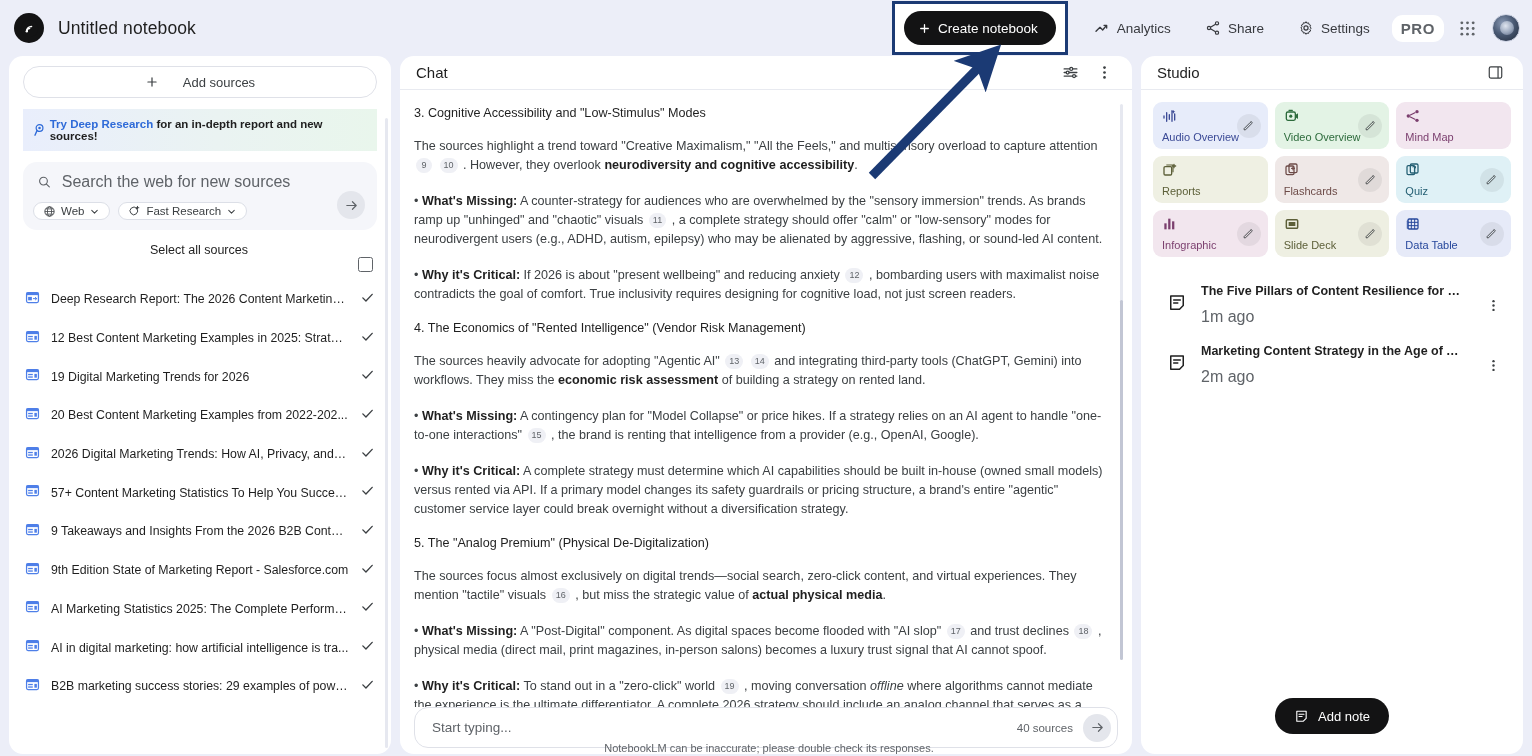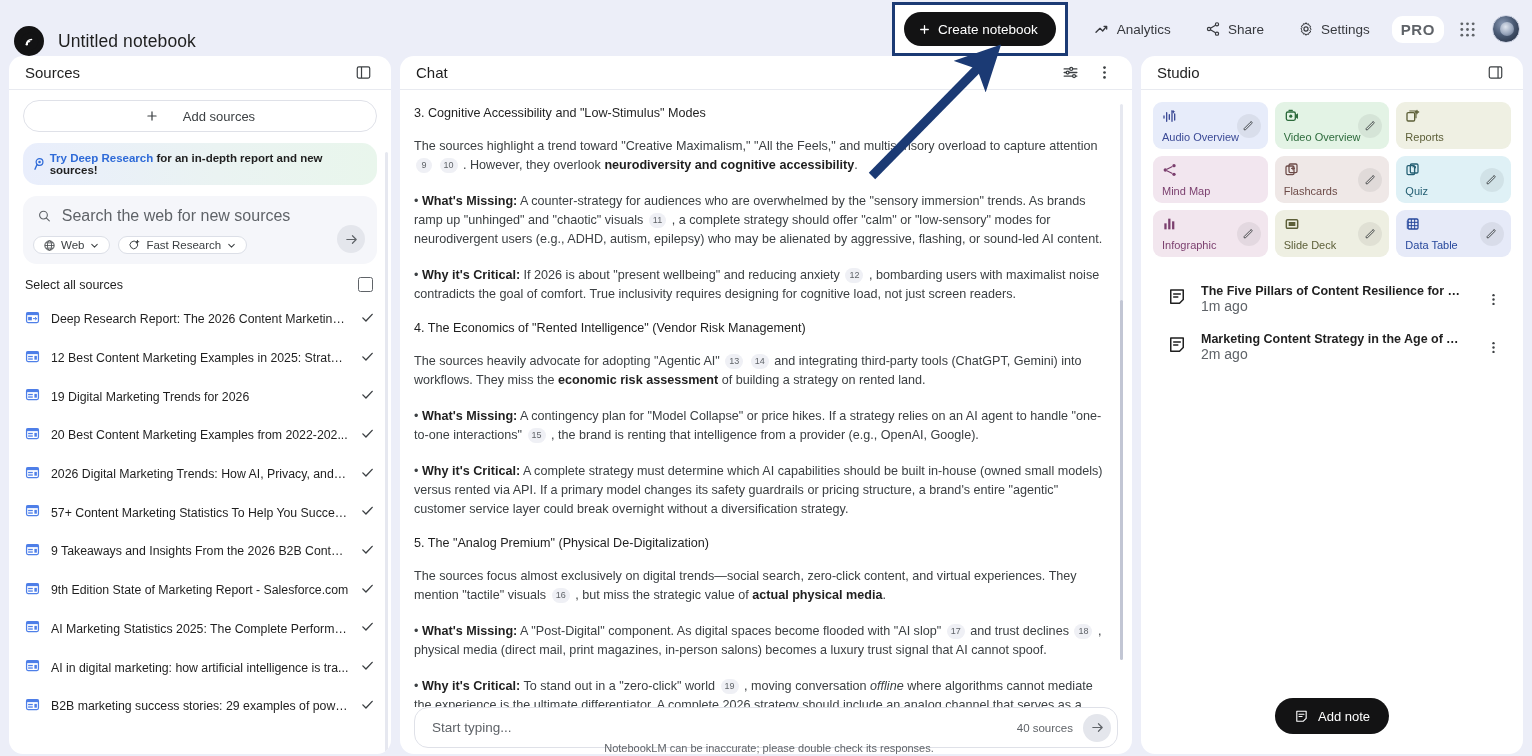--- a/index.html
+++ b/index.html
@@ -7,21 +7,21 @@
     width: 1532px; height: 756px;
     background: #eceef8;
     font-family: "Liberation Sans", sans-serif;
     overflow: hidden;
   }
   body { position: relative; }
 
   
   .topbar {
     height: 56px;
-    display: flex; align-items: flex-end;
+    display: flex; align-items: center;
     padding: 0 12px 0 14px;
     position: relative;
     background: #eceef8;
   }
   .brand { display: flex; align-items: center; gap: 14px; }
   .brand-logo {
     width: 30px; height: 30px; border-radius: 50%;
     background: #131314;
     display: flex; align-items: center; justify-content: center;
   }
@@ -109,21 +109,21 @@
     width: 100%; height: 32px;
     border: 1px solid #dfe1e8; border-radius: 18px;
     background: #fff; color: #3c4043;
     font-size: 13px; font-family: inherit;
     display: flex; align-items: center; justify-content: center; gap: 24px;
     cursor: pointer;
   }
   .deep-research {
     margin-top: 11px;
     background: linear-gradient(90deg, #e9eefc 0%, #eaf3f2 55%, #e9f6ec 100%);
-    border-radius: 15px;
+    border-radius: 0;
     padding: 9px 10px;
     display: flex; align-items: center; gap: 1px;
     font-size: 11.5px; color: #202124; cursor: pointer;
   }
   .deep-research .dr-link { color: #2f6bd8; font-weight: bold; }
   .deep-research .dr-text { font-weight: bold; color: #1f1f1f; }
   .search-card {
     margin-top: 11px;
     background: #f5f6fa; border-radius: 14px;
     padding: 10px 10px 10px 10px;
@@ -146,21 +146,21 @@
     white-space: nowrap;
   }
   .go-btn {
     width: 28px; height: 28px; border-radius: 50%;
     background: #e4e6ec; border: none; cursor: pointer;
     display: flex; align-items: center; justify-content: center;
     position: absolute; right: 12px; bottom: 11px;
   }
   .select-all {
     display: flex; align-items: center;
-    margin-top: 13px; padding: 0 4px 0 2px;
+    margin-top: 13px; padding: 0 4px 0 2px; flex-direction: column;
   }
   .select-all span { font-size: 12.5px; color: #1f1f1f; }
   .checkbox-empty {
     margin-left: auto;
     width: 15px; height: 15px;
     border: 1.6px solid #5f6368; border-radius: 2.5px;
     cursor: pointer;
   }
   .source-list { margin-top: 8px; }
   .source-item {
@@ -251,21 +251,21 @@
   .notes-list { margin-top: 18px; }
   .note-item {
     display: flex; align-items: center; gap: 14px;
     padding: 9px 4px 9px 14px; cursor: pointer; border-radius: 9px;
   }
   .note-text { flex: 1; min-width: 0; }
   .note-title {
     font-size: 12.5px; color: #1f1f1f; font-weight: bold;
     white-space: nowrap; overflow: hidden; text-overflow: ellipsis;
   }
-  .note-time { font-size: 14px; color: #5f6368; margin-top: 0; }
+  .note-time { font-size: 16px; color: #5f6368; margin-top: 10px; }
   .add-note-btn {
     position: absolute; left: 50%; transform: translateX(-50%);
     bottom: 20px;
     height: 36px; padding: 0 19px;
     background: #131314; color: #fff; border: none; border-radius: 18px;
     font-size: 13px; font-family: inherit; cursor: pointer;
     display: flex; align-items: center; gap: 9px;
   }
 
   
@@ -343,31 +343,20 @@
       </svg>
     </div>
 
     <div class="avatar"></div>
   </div>
 </div>
 
 <div class="workspace">
 
   <section class="panel sources">
-    <div class="panel-head">
-      <h2>Sources</h2>
-      <div class="head-actions">
-        <button class="icon-btn">
-          <svg width="17" height="17" viewBox="0 0 24 24" fill="none">
-            <rect x="3.2" y="4.2" width="17.6" height="15.6" rx="2.2" stroke="#3c4043" stroke-width="1.7"></rect>
-            <path d="M9.2 4.4v15.2" stroke="#3c4043" stroke-width="1.7"></path>
-          </svg>
-        </button>
-      </div>
-    </div>
 
     <div class="sources-body">
       <button class="add-sources">
         <svg width="14" height="14" viewBox="0 0 24 24">
           <path d="M12 5v14M5 12h14" stroke="#3c4043" stroke-width="2.1" stroke-linecap="round"></path>
         </svg>
         <span>Add sources</span>
       </button>
 
       <div class="deep-research">
@@ -728,41 +717,41 @@
               </svg>
     </span>
     <span class="tile-label" style="color:#2d6b3c">Video Overview</span>
     <span class="tile-edit">
               <svg width="13" height="13" viewBox="0 0 24 24" fill="none">
   <path d="M4 17.6V20h2.4L17.9 8.5l-2.4-2.4z" stroke="#3c4043" stroke-width="1.7" stroke-linejoin="round"></path>
   <path d="M16.4 4.2l2.4 2.4" stroke="#3c4043" stroke-width="1.7" stroke-linecap="round"></path>
               </svg>
             </span>
   </div>
-  <div class="tile" style="background:#eff0e3;color:#5c5f38">
-    <span>
-      <svg width="16" height="16" viewBox="0 0 24 24" fill="none" style="color:#5c5f38">
-                <rect x="3" y="7" width="11.5" height="12.5" rx="1.8" stroke="currentColor" stroke-width="2" fill="none"></rect>
-                <path d="M6.5 4.5h10v11" stroke="currentColor" stroke-width="1.7" fill="none"></path>
-                <path d="M18 3.5v5M15.5 6h5" stroke="currentColor" stroke-width="1.9" stroke-linecap="round"></path>
-              </svg>
-    </span>
-    <span class="tile-label" style="color:#5c5f38">Reports</span>
-
-  </div>
   <div class="tile" style="background:#f2e6ef;color:#7b3f6e">
     <span>
       <svg width="16" height="16" viewBox="0 0 24 24" fill="none" style="color:#7b3f6e">
                 <circle cx="18" cy="5.5" r="2.5" fill="currentColor"></circle>
                 <circle cx="18" cy="18.5" r="2.5" fill="currentColor"></circle>
                 <circle cx="5" cy="12" r="2.6" fill="currentColor"></circle>
                 <path d="M7.3 10.8l8.3-4M7.3 13.2l8.3 4" stroke="currentColor" stroke-width="1.9"></path>
               </svg>
     </span>
     <span class="tile-label" style="color:#7b3f6e">Mind Map</span>
+
+  </div>
+  <div class="tile" style="background:#eff0e3;color:#5c5f38">
+    <span>
+      <svg width="16" height="16" viewBox="0 0 24 24" fill="none" style="color:#5c5f38">
+                <rect x="3" y="7" width="11.5" height="12.5" rx="1.8" stroke="currentColor" stroke-width="2" fill="none"></rect>
+                <path d="M6.5 4.5h10v11" stroke="currentColor" stroke-width="1.7" fill="none"></path>
+                <path d="M18 3.5v5M15.5 6h5" stroke="currentColor" stroke-width="1.9" stroke-linecap="round"></path>
+              </svg>
+    </span>
+    <span class="tile-label" style="color:#5c5f38">Reports</span>
 
   </div>
   <div class="tile" style="background:#efe8e7;color:#6d4b48">
     <span>
       <svg width="16" height="16" viewBox="0 0 24 24" fill="none" style="color:#6d4b48">
                 <rect x="3" y="6" width="12" height="13" rx="2" stroke="currentColor" stroke-width="1.9" fill="none"></rect>
                 <rect x="7.5" y="3" width="12" height="13" rx="2" stroke="currentColor" stroke-width="1.9" fill="none"></rect>
                 <path d="M13.5 7.3v4.4M11.3 9.5h4.4" stroke="currentColor" stroke-width="1.9" stroke-linecap="round"></path>
               </svg>
     </span>

